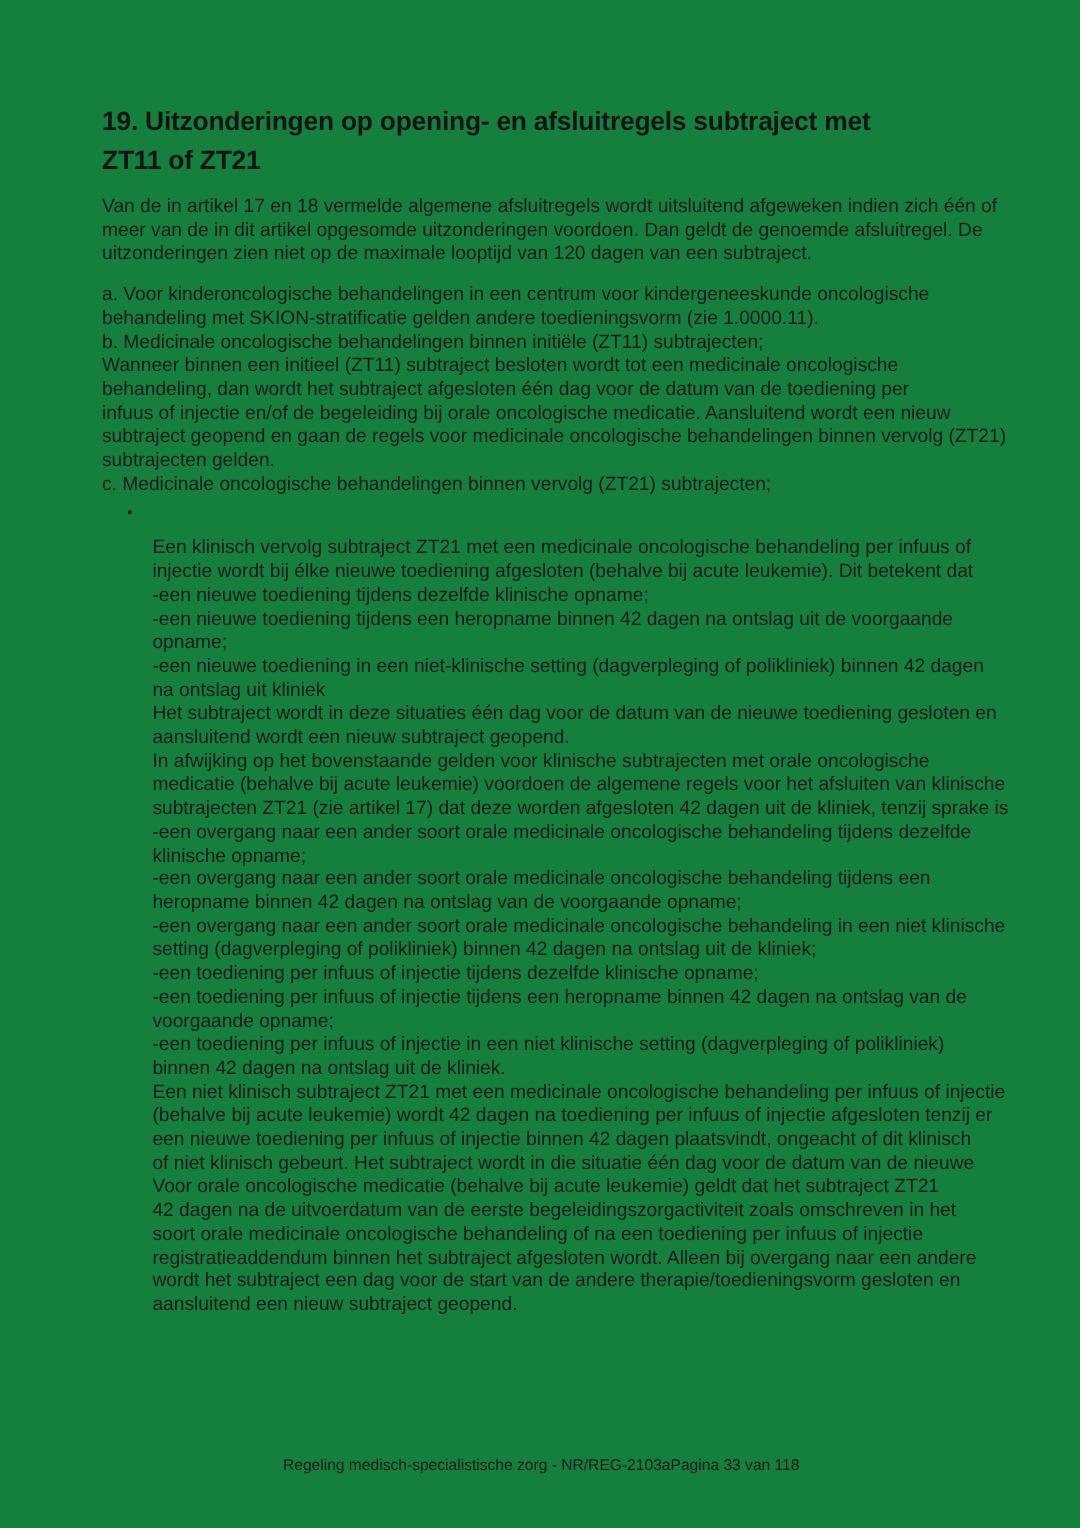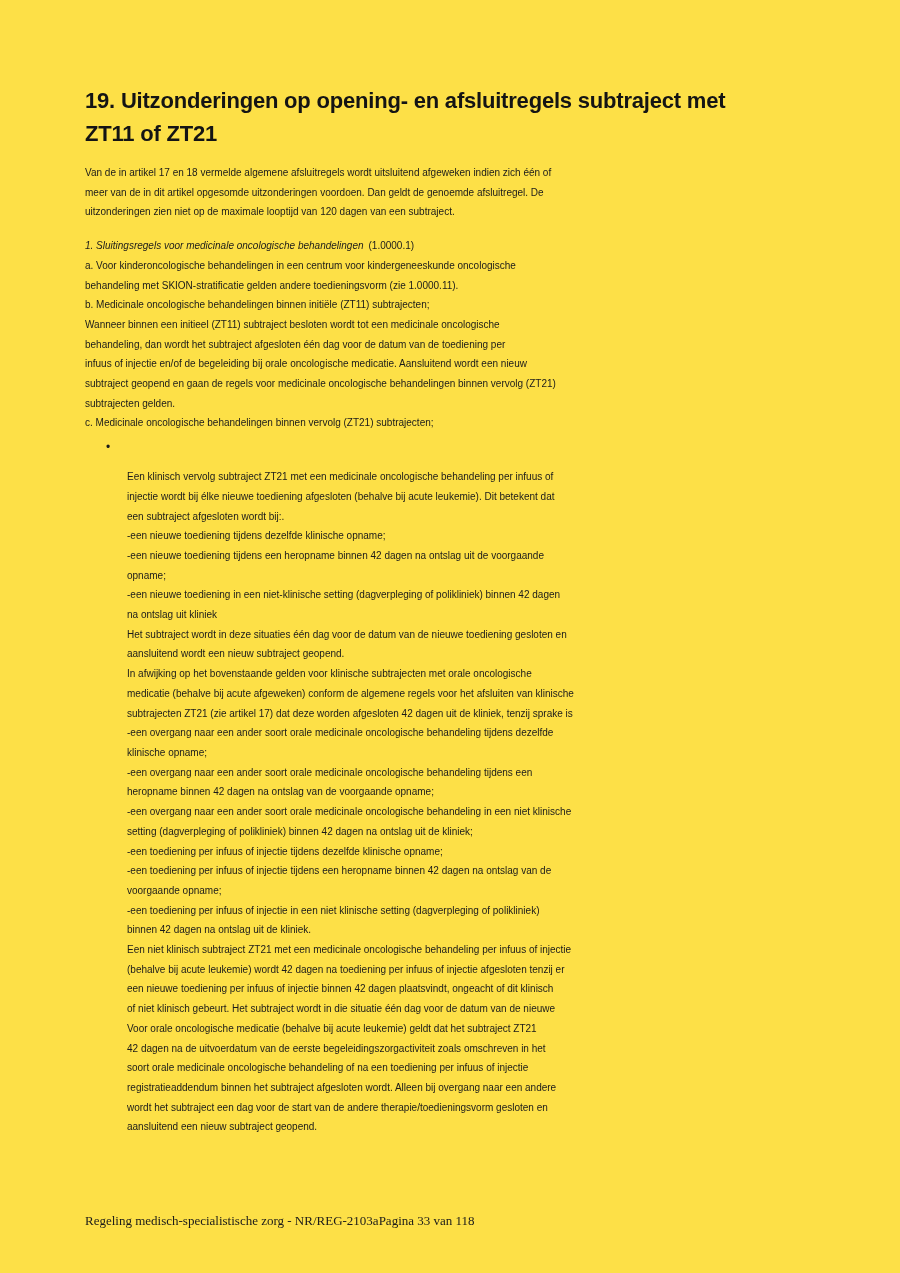--- a/index.html
+++ b/index.html
@@ -1,20 +1,20 @@
 <!DOCTYPE html>
 <html><head>
 <meta charset="utf-8">
 <style>
   html, body { margin: 0; padding: 0; background: #ffffff; }
   .page {
     position: relative;
     width: 900px;
     height: 1273px;
-    background: #fde047;
+    background: #15803d;
     font-family: "Liberation Sans", "DejaVu Sans", sans-serif;
     color: #1a1a1a;
     overflow: hidden;
   }
   .content {
     position: absolute;
     left: 85px;
     top: 84px;
     width: 735px;
   }
@@ -23,21 +23,21 @@
     font-weight: 700;
     color: #141414;
     letter-spacing: -0.2px;
   }
   .doc-title .line {
     font-size: 22px;
     line-height: 33px;
     white-space: pre;
   }
   .line {
-    font-size: 10px;
+    font-size: 16px;
     line-height: 19.7px;
     white-space: pre;
   }
   .para { margin: 0; }
   .mb14 { margin-bottom: 14px; }
   .mb5  { margin-bottom: 5px; }
   .italic { font-style: italic; margin-right: 5px; }
   .bullet-row { display: flex; margin-top: 5px; }
   .bullet-marker {
     width: 42px;
@@ -47,74 +47,71 @@
     line-height: 19.7px;
     flex: 0 0 auto;
   }
   .bullet-lines { flex: 1 1 auto; min-width: 0; margin-top: 29px; }
   .footer {
     position: absolute;
     left: 85px;
     top: 1212px;
     width: 732px;
     display: flex;
-    justify-content: flex-start;
+    justify-content: center;
     font-size: 13px;
     line-height: 17px;
     color: #1a1a1a;
-    font-family: Liberation Serif, serif;
   }
 </style>
 </head>
 <body>
 
 <div class="page">
   <div class="content">
 
     <h1 class="doc-title">
         <div class="line">19. Uitzonderingen op opening- en afsluitregels subtraject met</div>
         <div class="line">ZT11 of ZT21</div>
       </h1>
 
     <div class="para mb14">
         <div class="line">Van de in artikel 17 en 18 vermelde algemene afsluitregels wordt uitsluitend afgeweken indien zich één of</div>
         <div class="line">meer van de in dit artikel opgesomde uitzonderingen voordoen. Dan geldt de genoemde afsluitregel. De</div>
         <div class="line">uitzonderingen zien niet op de maximale looptijd van 120 dagen van een subtraject.</div>
       </div>
 
     <div class="para mb5">
-      <div class="line"><span class="italic">1. Sluitingsregels voor medicinale oncologische behandelingen</span><span>(1.0000.1)</span></div>
       <div>
           <div class="line">a. Voor kinderoncologische behandelingen in een centrum voor kindergeneeskunde oncologische</div>
           <div class="line">behandeling met SKION-stratificatie gelden andere toedieningsvorm (zie 1.0000.11).</div>
           <div class="line">b. Medicinale oncologische behandelingen binnen initiële (ZT11) subtrajecten;</div>
           <div class="line">Wanneer binnen een initieel (ZT11) subtraject besloten wordt tot een medicinale oncologische</div>
           <div class="line">behandeling, dan wordt het subtraject afgesloten één dag voor de datum van de toediening per</div>
           <div class="line">infuus of injectie en/of de begeleiding bij orale oncologische medicatie. Aansluitend wordt een nieuw</div>
           <div class="line">subtraject geopend en gaan de regels voor medicinale oncologische behandelingen binnen vervolg (ZT21)</div>
           <div class="line">subtrajecten gelden.</div>
           <div class="line">c. Medicinale oncologische behandelingen binnen vervolg (ZT21) subtrajecten;</div>
         </div>
     </div>
 
     <div class="bullet-row">
       <div class="bullet-marker">•</div>
       <div class="bullet-lines">
           <div class="line">Een klinisch vervolg subtraject ZT21 met een medicinale oncologische behandeling per infuus of</div>
           <div class="line">injectie wordt bij élke nieuwe toediening afgesloten (behalve bij acute leukemie). Dit betekent dat</div>
-          <div class="line">een subtraject afgesloten wordt bij:.</div>
           <div class="line">-een nieuwe toediening tijdens dezelfde klinische opname;</div>
           <div class="line">-een nieuwe toediening tijdens een heropname binnen 42 dagen na ontslag uit de voorgaande</div>
           <div class="line">opname;</div>
           <div class="line">-een nieuwe toediening in een niet-klinische setting (dagverpleging of polikliniek) binnen 42 dagen</div>
           <div class="line">na ontslag uit kliniek</div>
           <div class="line">Het subtraject wordt in deze situaties één dag voor de datum van de nieuwe toediening gesloten en</div>
           <div class="line">aansluitend wordt een nieuw subtraject geopend.</div>
           <div class="line">In afwijking op het bovenstaande gelden voor klinische subtrajecten met orale oncologische</div>
-          <div class="line">medicatie (behalve bij acute afgeweken) conform de algemene regels voor het afsluiten van klinische</div>
+          <div class="line">medicatie (behalve bij acute leukemie) voordoen de algemene regels voor het afsluiten van klinische</div>
           <div class="line">subtrajecten ZT21 (zie artikel 17) dat deze worden afgesloten 42 dagen uit de kliniek, tenzij sprake is</div>
           <div class="line">-een overgang naar een ander soort orale medicinale oncologische behandeling tijdens dezelfde</div>
           <div class="line">klinische opname;</div>
           <div class="line">-een overgang naar een ander soort orale medicinale oncologische behandeling tijdens een</div>
           <div class="line">heropname binnen 42 dagen na ontslag van de voorgaande opname;</div>
           <div class="line">-een overgang naar een ander soort orale medicinale oncologische behandeling in een niet klinische</div>
           <div class="line">setting (dagverpleging of polikliniek) binnen 42 dagen na ontslag uit de kliniek;</div>
           <div class="line">-een toediening per infuus of injectie tijdens dezelfde klinische opname;</div>
           <div class="line">-een toediening per infuus of injectie tijdens een heropname binnen 42 dagen na ontslag van de</div>
           <div class="line">voorgaande opname;</div>

